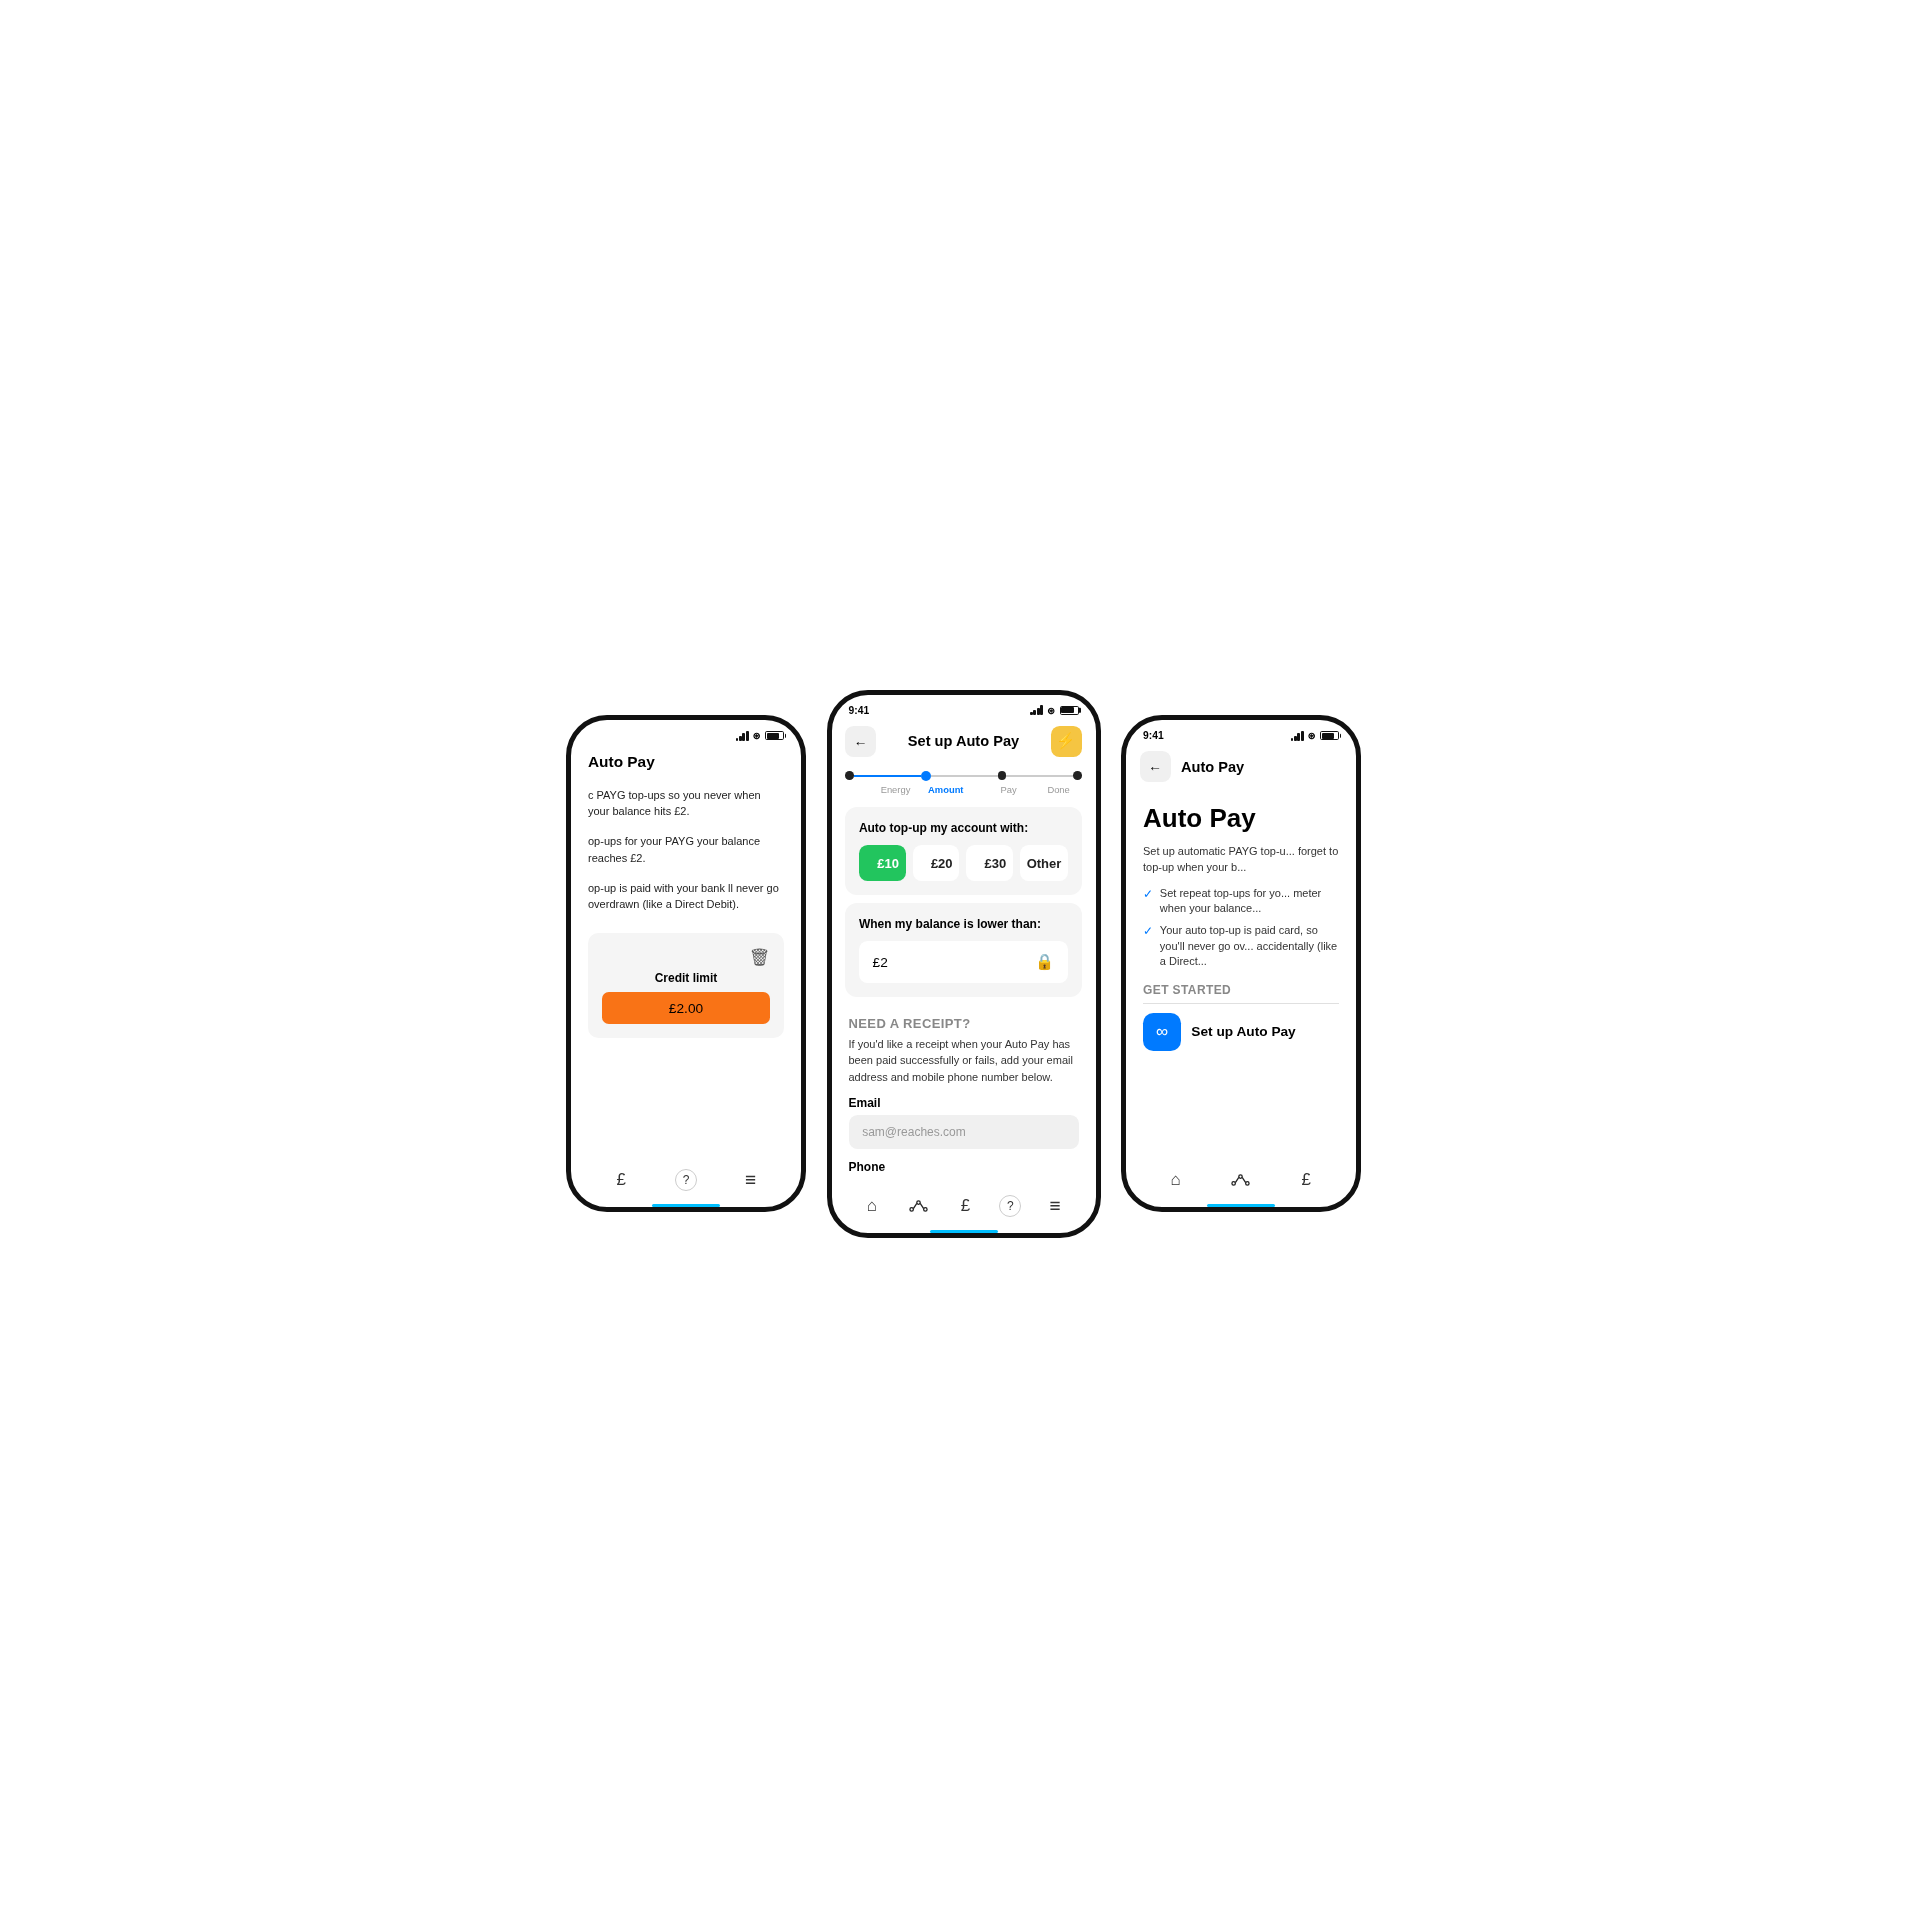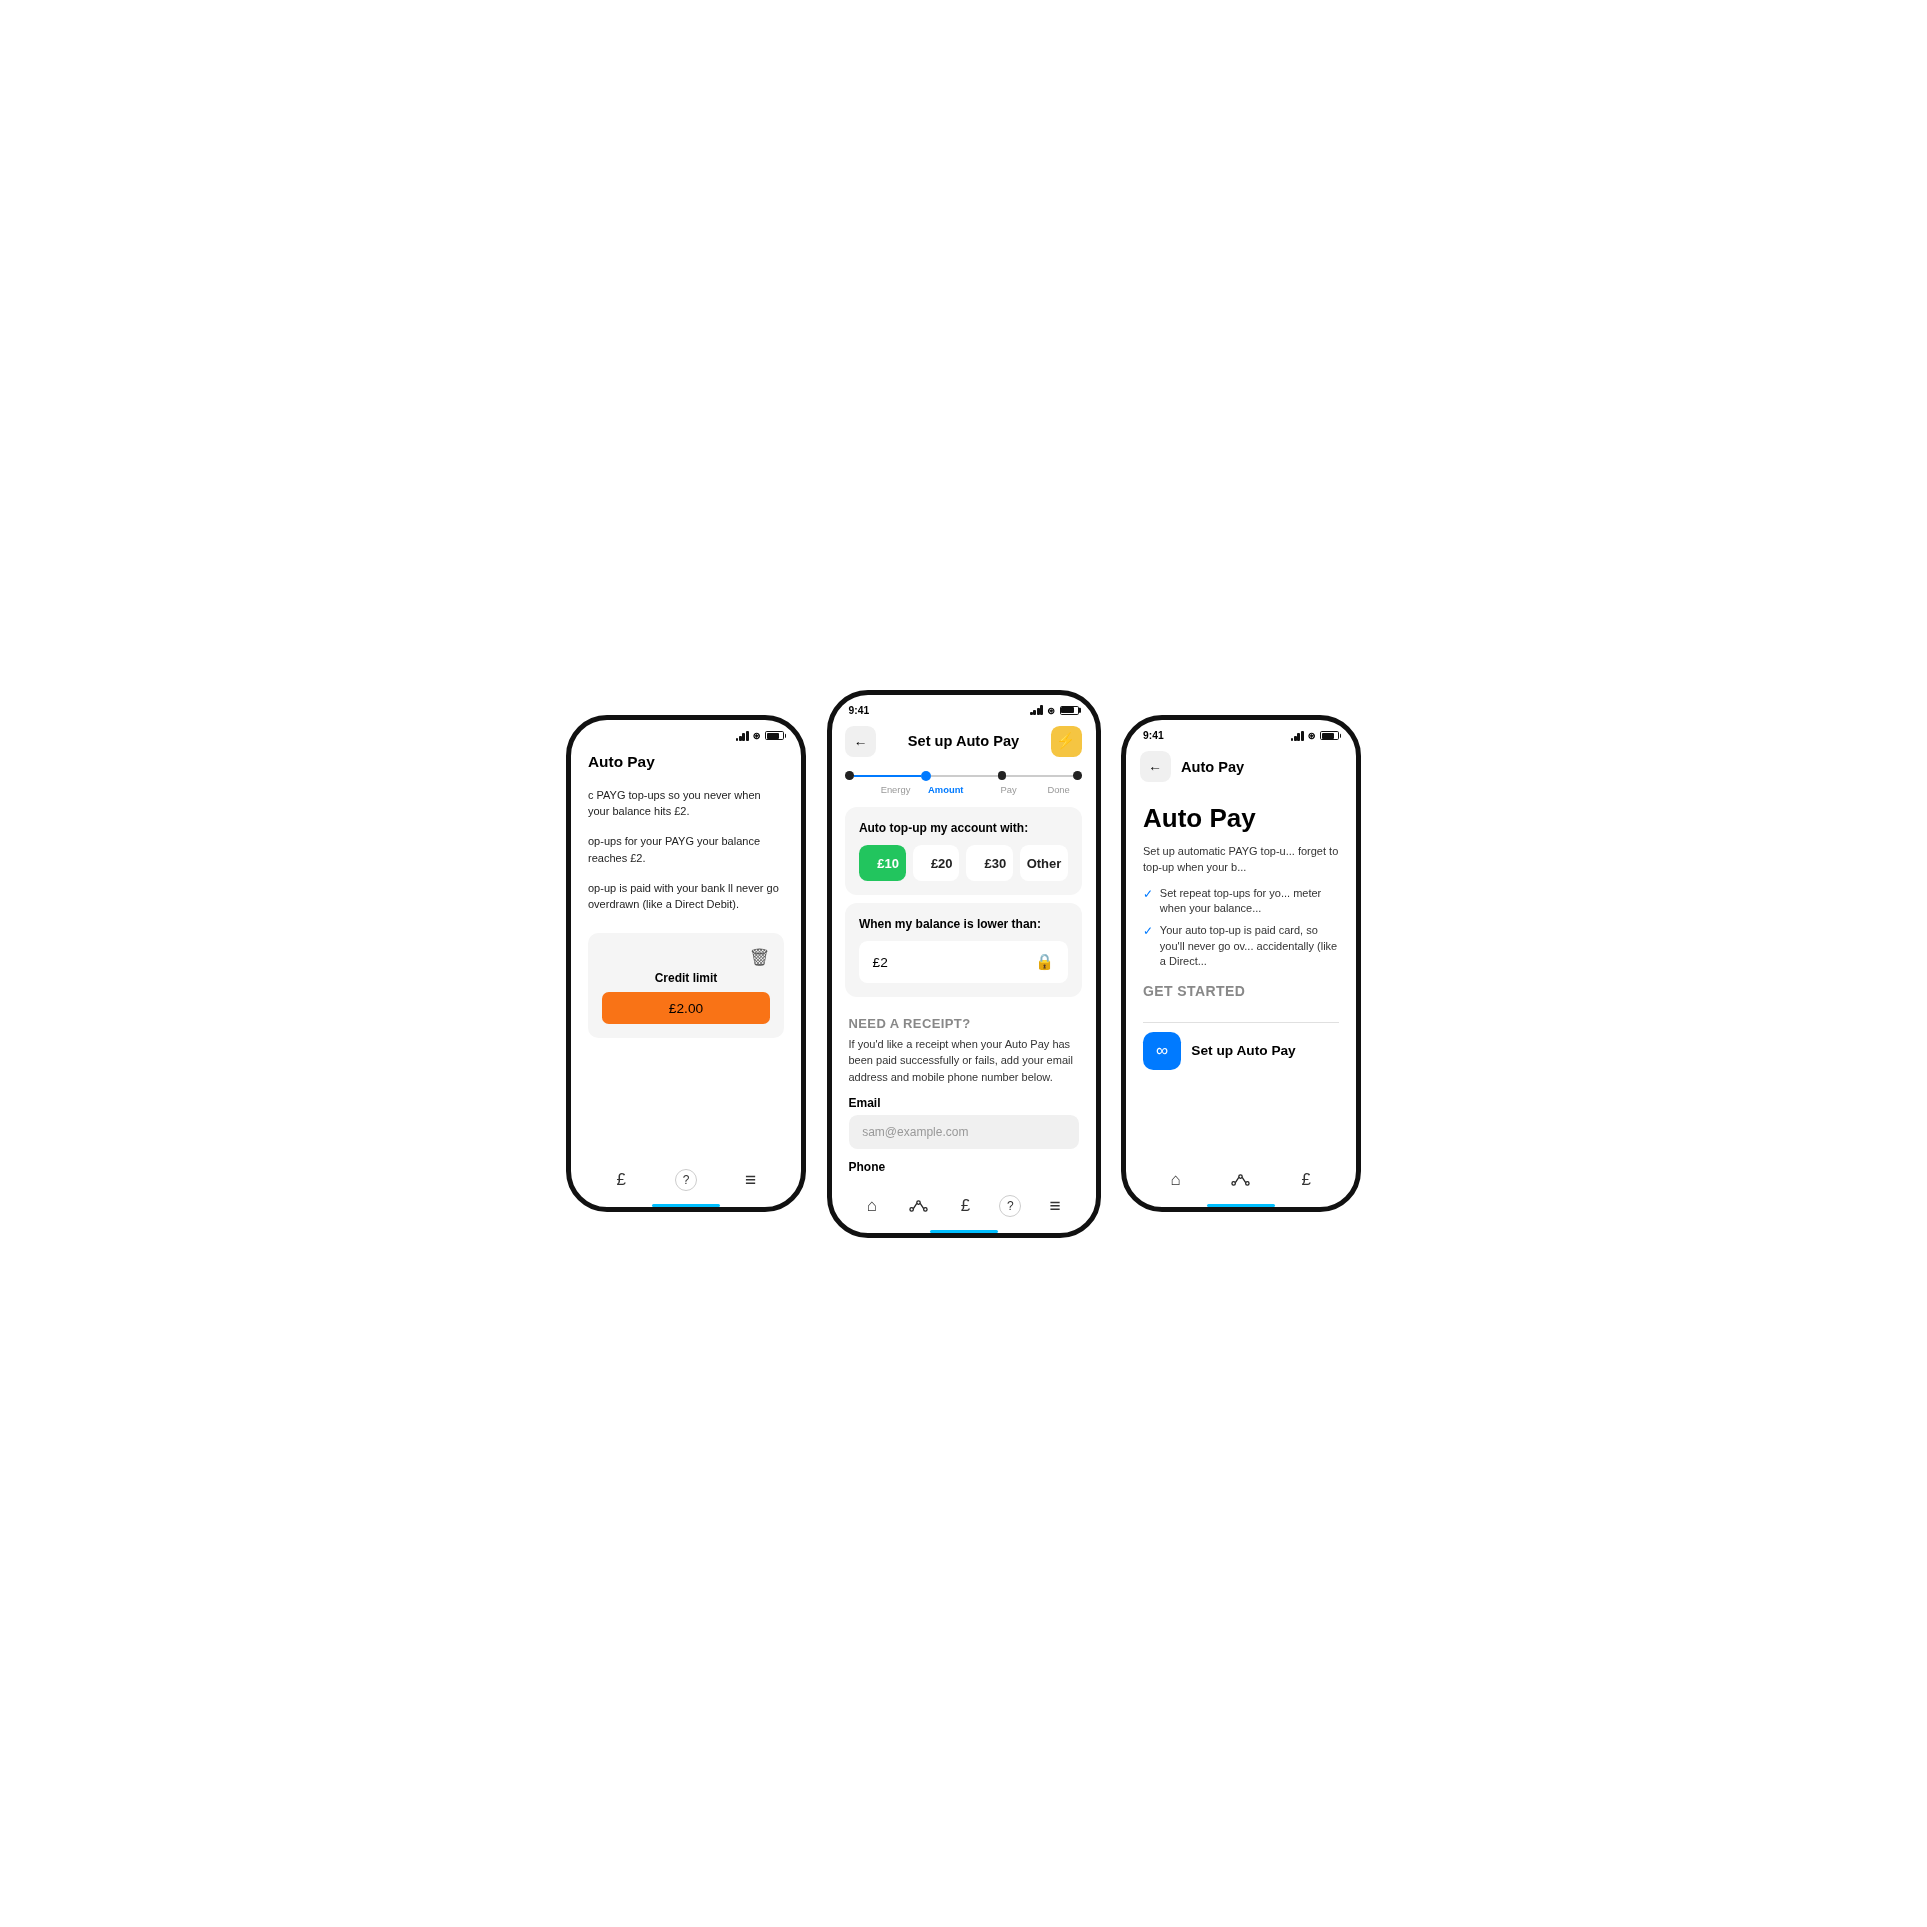--- a/index.html
+++ b/index.html
@@ -427,26 +427,26 @@
       flex-shrink: 0;
     }
 
     .check-text {
       font-size: 11px;
       color: #333;
       line-height: 1.4;
     }
 
     .get-started-label {
-      font-size: 14px;
+      font-size: 12px;
       font-weight: 700;
       color: #888;
       letter-spacing: 0.4px;
       margin-top: 13.7px;
-      margin-bottom: 23px;
+      margin-bottom: 6px;
     }
 
     .divider {
       height: 0.9px;
       background: #e0e0e0;
       margin: 5.1px 0;
     }
 
     .setup-btn {
       display: flex;
@@ -596,21 +596,21 @@
         <div class="balance-input">
           <span>£2</span>
           <span class="lock-icon">🔒</span>
         </div>
       </div>
 
       <div class="receipt-section">
         <div class="receipt-label">NEED A RECEIPT?</div>
         <div class="receipt-desc">If you'd like a receipt when your Auto Pay has been paid successfully or fails, add your email address and mobile phone number below.</div>
         <div class="field-label">Email</div>
-        <div class="text-input">sam@example.com</div>
+        <div class="text-input">sam@reaches.com</div>
         <div class="field-label">Phone</div>
       </div>
     </div>
 
     <div class="bottom-nav">
       <div class="bottom-nav-indicator"></div>
       <div class="nav-icon">⌂</div>
       <div class="nav-icon" style="font-size:13.7px;">
         <svg width="19" height="12" viewBox="0 0 22 14" fill="none" xmlns="http://www.w3.org/2000/svg">
           <circle cx="3" cy="11" r="2" stroke="#222" stroke-width="1.5"></circle>

